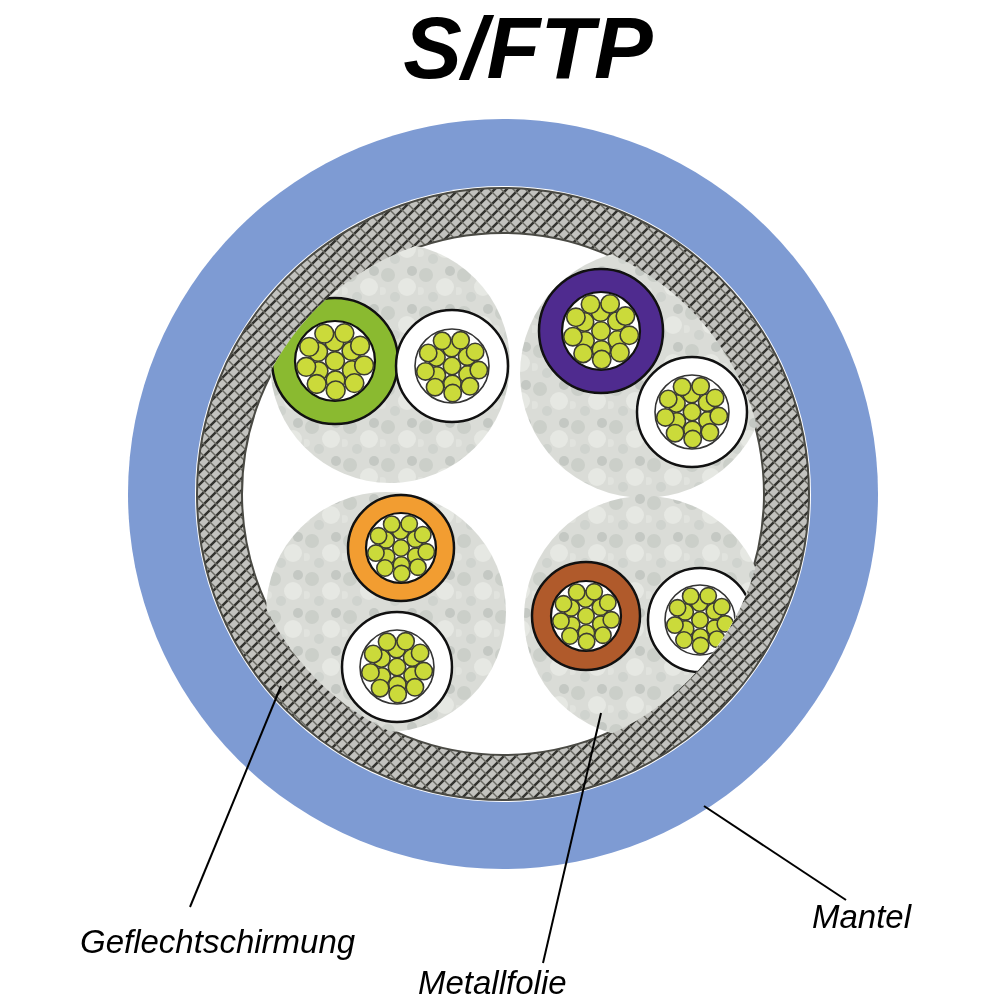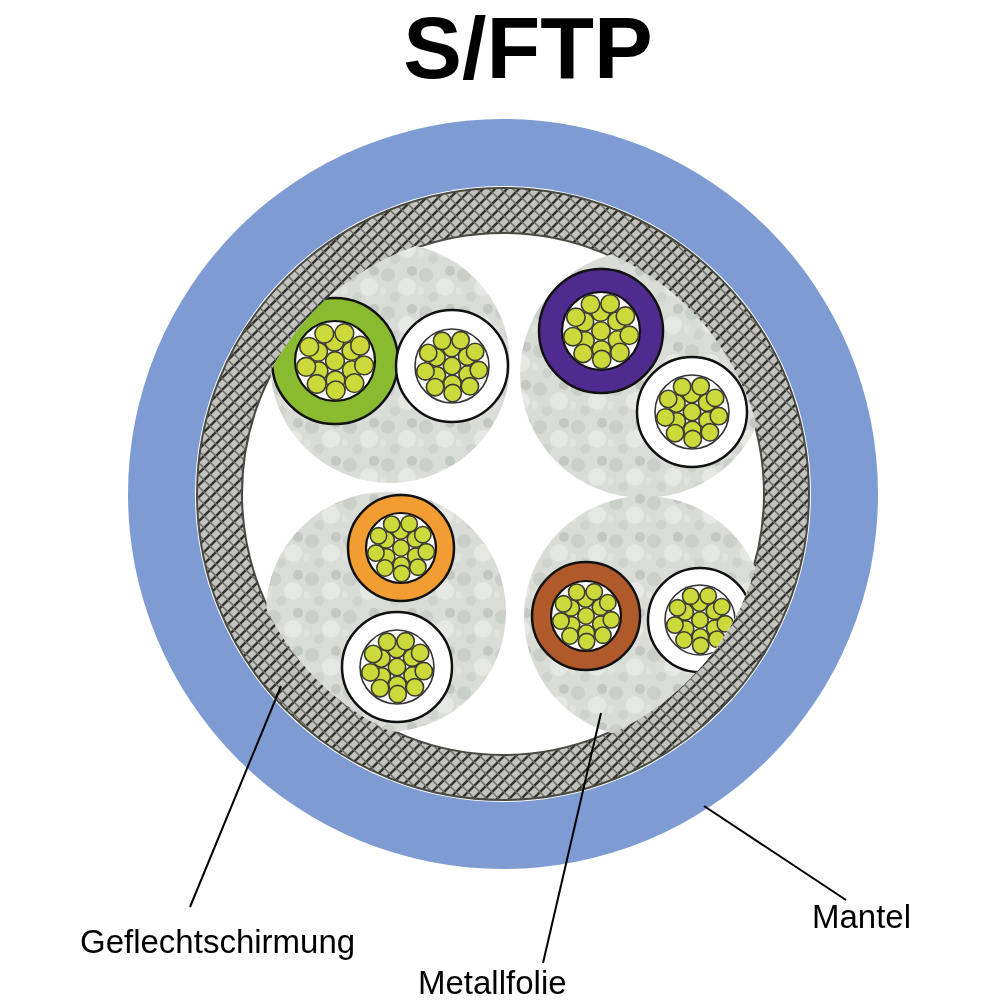--- a/index.html
+++ b/index.html
@@ -8,20 +8,21 @@
     background: #ffffff;
     width: 1000px;
     height: 1000px;
     overflow: hidden;
     font-family: "Liberation Sans", sans-serif;
   }
   #stage {
     position: relative;
     width: 1000px;
     height: 1000px;
+    font-style: italic;
   }
   svg { display: block; }
   text { font-family: "Liberation Sans", sans-serif; }
   .title-text {
     font-weight: bold;
     font-size: 88px;
     fill: #000000;
   }
   .callout-text {
     font-size: 33px;

